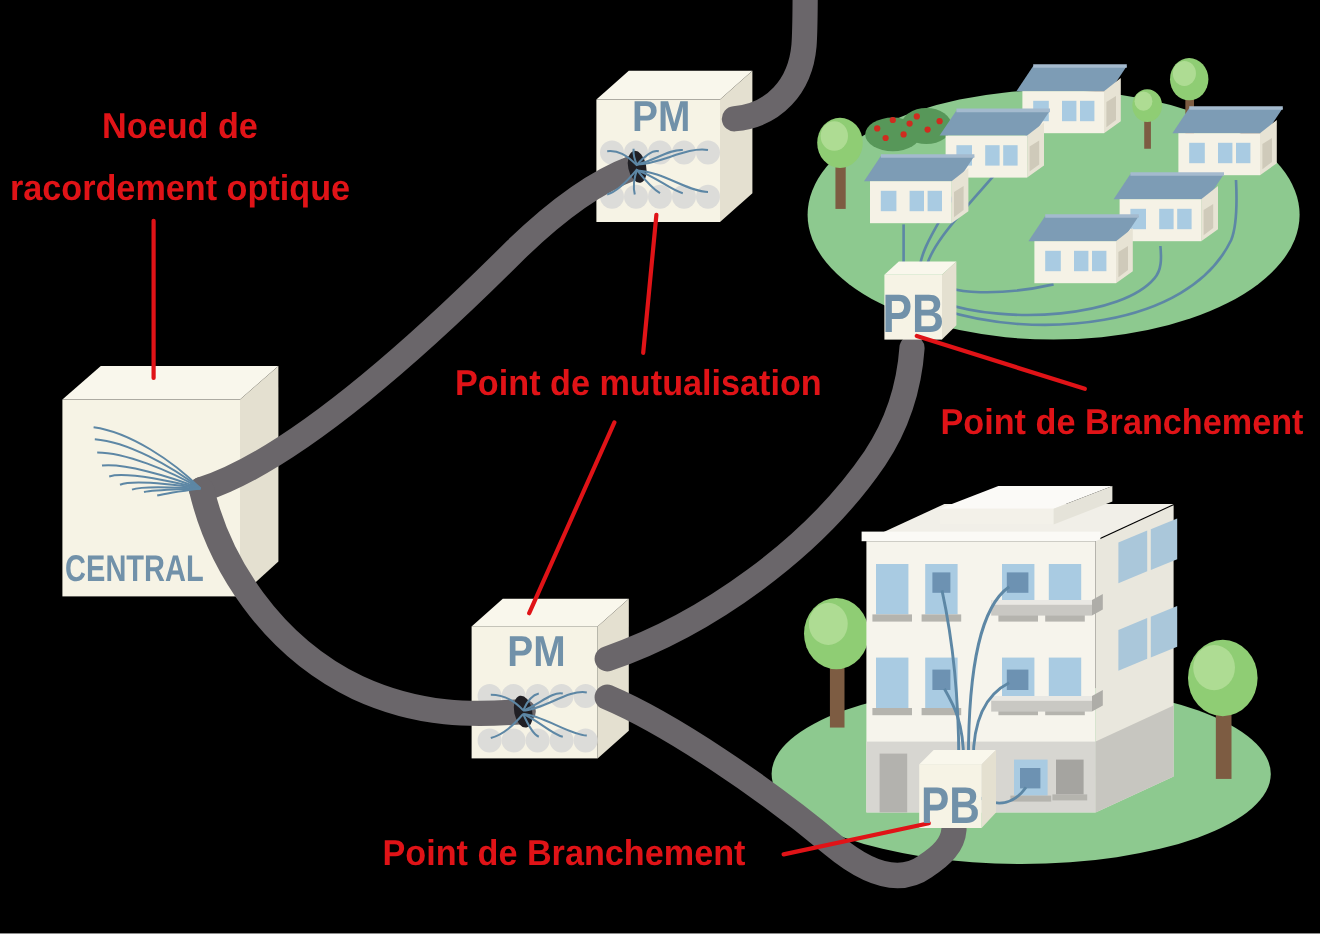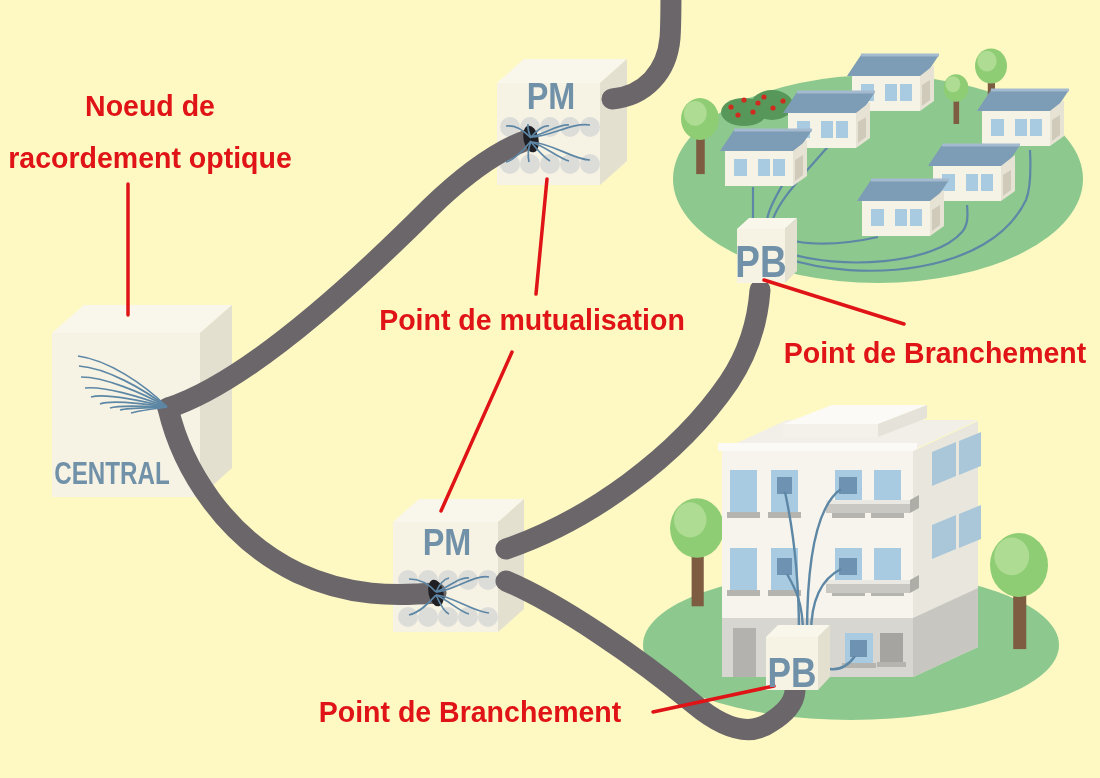--- a/index.html
+++ b/index.html
@@ -1,18 +1,18 @@
 <!DOCTYPE html>
 <html><head>
 <meta charset="utf-8">
 <style>
   html,body { margin:0; padding:0; background:#f1f0ef; }
   .stage {
     position:relative; width:1100px; height:778px;
-    background:#fef9c3; overflow:hidden;
+    background:#000000; overflow:hidden;
     font-family:"Liberation Sans", sans-serif;
   }
   .stage svg { position:absolute; left:0; top:0; }
   .lbl {
     position:absolute; white-space:nowrap; font-weight:bold;
     transform:translateX(-50%) scaleX(0.95);
   }
   .red-lbl { color:#e01317; font-size:30px; }
   .node-lbl { color:#7191a9; }
   .nro { text-align:center; line-height:52px; }

